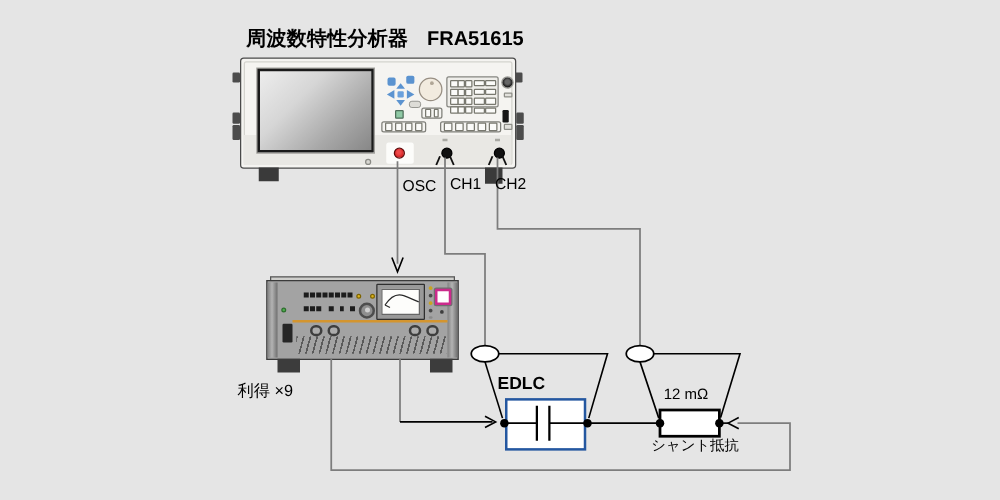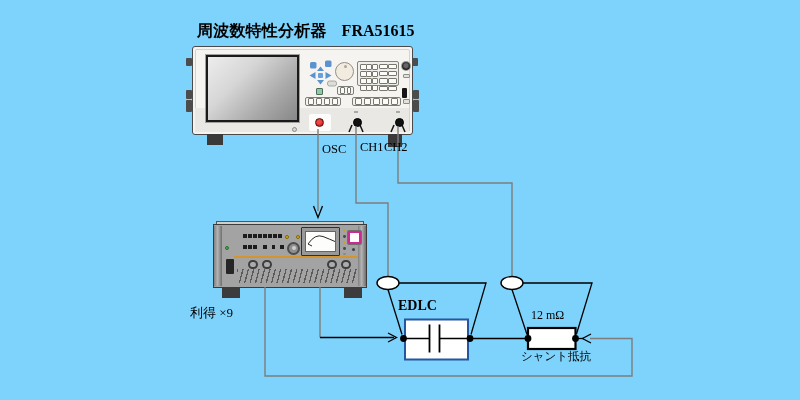--- a/index.html
+++ b/index.html
@@ -1,17 +1,17 @@
 <!DOCTYPE html>
 <html><head>
 <meta charset="utf-8">
 <style>
   html,body{margin:0;padding:0;background:#fff;}
-  .stage{position:relative;width:800px;height:400px;background:#7dd3fc;overflow:hidden;
-         font-family:Liberation Serif, serif;color:#111;}
+  .stage{position:relative;width:800px;height:400px;background:#e5e5e5;overflow:hidden;
+         font-family:Liberation Sans, sans-serif;color:#111;}
   .a{position:absolute;box-sizing:border-box;}
   .lbl{position:absolute;white-space:nowrap;color:#000;}
 
   
   .fra-body{left:192px;top:46px;width:221px;height:89px;background:#f5f4f1;
             border:1.5px solid #4a4a4a;border-radius:3px;}
   .fra-inner{left:2px;top:2px;right:2px;bottom:2px;border:1px solid #d4d3ce;border-radius:2px;}
   .fra-strip{left:2px;top:61px;width:214px;height:24px;background:#e9e8e4;}
   .fra-screen{left:13px;top:8px;width:93px;height:67px;border:2px solid #1a1a1a;
               background:linear-gradient(135deg,#ededed 0%,#d6d6d6 35%,#a9a9a9 70%,#878787 100%);
@@ -271,20 +271,20 @@
       <circle cx="528" cy="338.5" r="3.4"></circle>
       <circle cx="575.5" cy="338.5" r="3.4"></circle>
     </g>
   </svg>
 
   <div class="lbl" style="left:197px;top:21px">
     <span class="t-title">周波数特性分析器</span><span class="t-model">FRA51615</span>
   </div>
   <div class="lbl t-conn" style="left:322px;top:142px">OSC</div>
   <div class="lbl t-conn" style="left:360px;top:140px">CH1</div>
-  <div class="lbl t-conn" style="left:384px;top:140px">CH2</div>
+  <div class="lbl t-conn" style="left:396px;top:140px">CH2</div>
 
   <div class="lbl t-gain" style="left:190px;top:304px">利得 ×9</div>
 
   <div class="lbl t-edlc" style="left:398px;top:298px">EDLC</div>
   <div class="lbl t-shv" style="left:531px;top:308px">12 mΩ</div>
   <div class="lbl t-shl" style="left:521px;top:349px">シャント抵抗</div>
 </div>
 
 </body></html>

